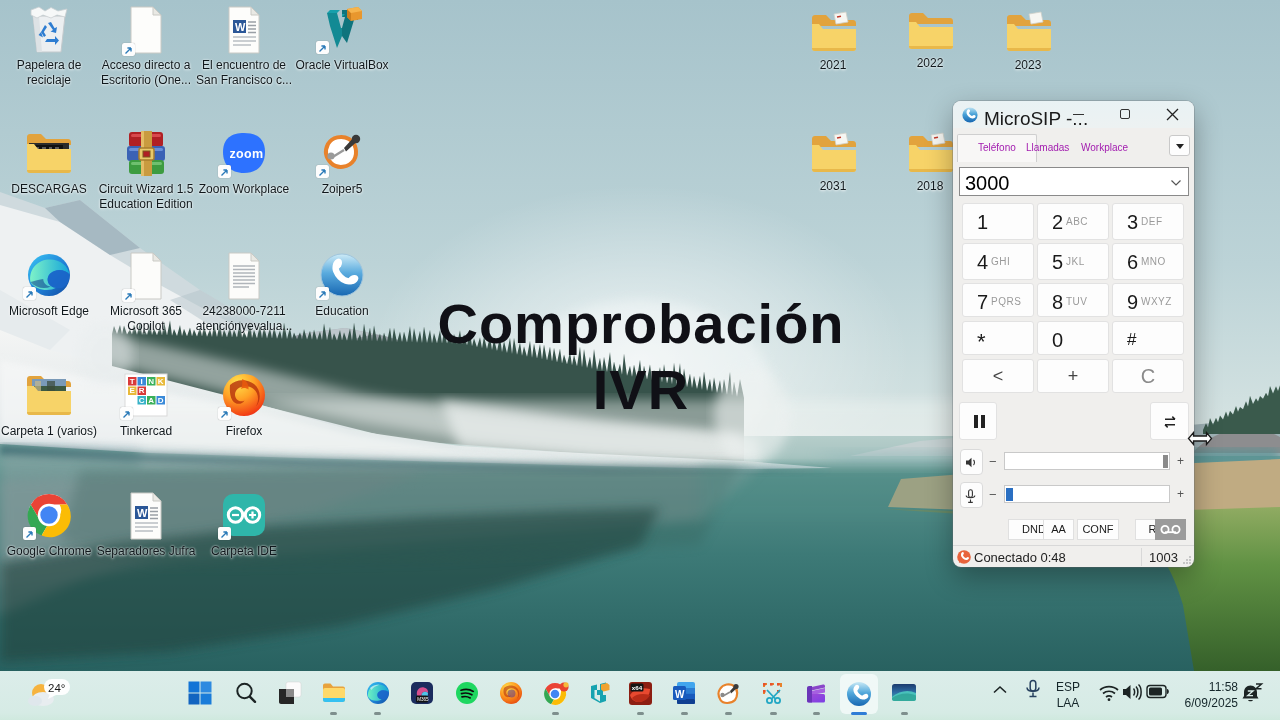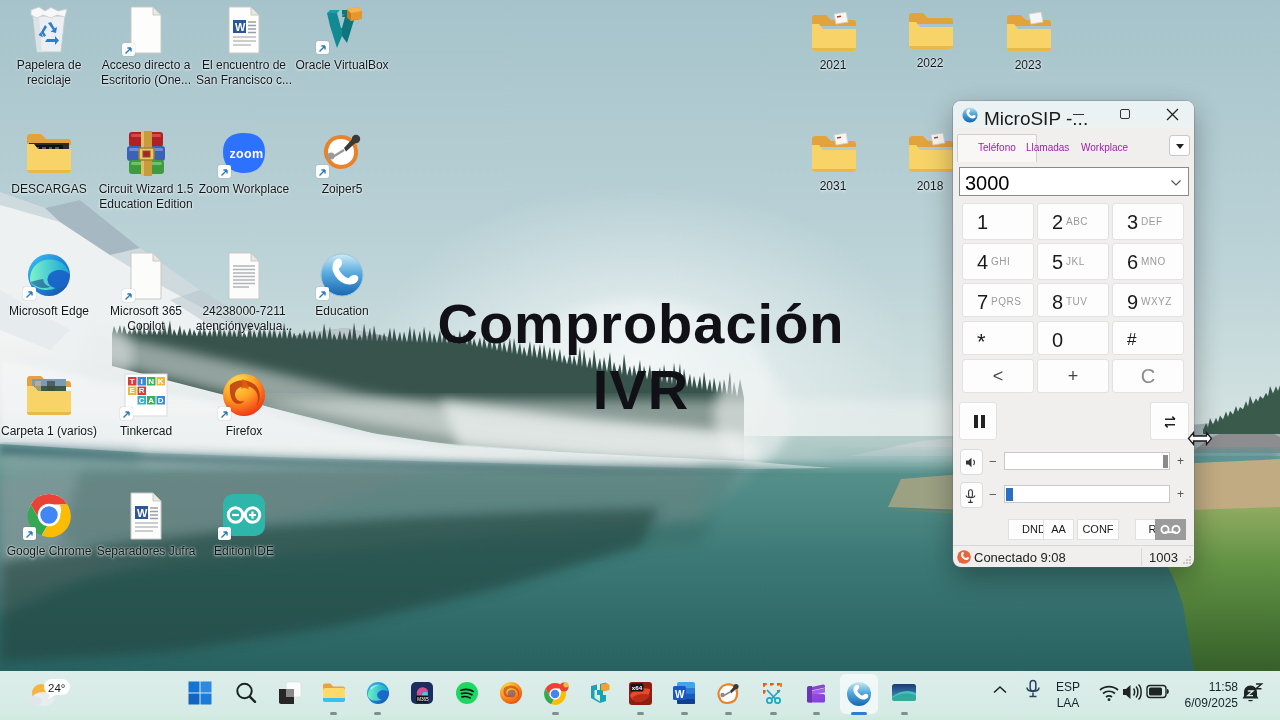--- a/index.html
+++ b/index.html
@@ -489,21 +489,21 @@
     <circle cx="31.5" cy="23" r="7.2" fill="none" stroke="#fff" stroke-width="3"></circle>
     <path d="M11,23 L18,23" stroke="#fff" stroke-width="2.2"></path>
     <path d="M28,23 L35,23 M31.5,19.5 L31.5,26.5" stroke="#fff" stroke-width="2.2"></path>
   </svg>
   <span class="arrowbadge" style="left:29px;bottom:0">
           <svg width="10" height="10" viewBox="0 0 10 10">
             <path d="M1.5,8.5 L7,3 M7,3 L3.4,3 M7,3 L7,6.6" stroke="#2a7ab8" stroke-width="1.4" fill="none"></path>
           </svg>
         </span>
   </div>
-  <div class="lbl">Edition IDE</div>
+  <div class="lbl">Carpeta IDE</div>
 </div>
 
 <div class="dico yf" style="left:778px;top:10px">
   <div class="ig">
         <svg width="46" height="44" viewBox="0 0 46 44" style="margin:0 auto;display:block">
     <path d="M2,8 C2,6.3 3.3,5 5,5 L16,5 L21,10 L43,10 C44.7,10 46,11.3 46,13 L46,16 L2,16 Z" fill="#e2a33d"></path>
     <path d="M24,4 L36,2 L38,12 L26,14 Z" fill="#f6f6f2" stroke="#d0d0c9" stroke-width="0.8"></path>
     <path d="M27,7 L31,6.3" stroke="#c0392b" stroke-width="1.6"></path>
     <path d="M2,14 L9,14 L13,19 L46,19 L46,38 C46,39.7 44.7,41 43,41 L5,41 C3.3,41 2,39.7 2,38 Z" fill="#f7d368"></path>
     <path d="M2,38 L46,38 L46,38.5 C46,40.2 44.7,41 43,41 L5,41 C3.3,41 2,40.2 2,38.5 Z" fill="#e8b84a"></path>
@@ -692,21 +692,21 @@
   <div class="sbar">
     <svg class="sic" width="14" height="14" viewBox="0 0 14 14">
         <circle cx="7" cy="7" r="6.8" fill="#e8643c"></circle>
         <path d="M2.5,10 L1.8,13 L5,11.5 Z" fill="#e8643c"></path>
         <g transform="rotate(45 7 7)">
           <path d="M3.6,6.2 C4.4,8.5 9.6,8.5 10.4,6.2" stroke="#fff" stroke-width="2" fill="none"></path>
           <ellipse cx="3.6" cy="5.7" rx="1.25" ry="1.75" fill="#fff" transform="rotate(-15 3.6 5.7)"></ellipse>
           <ellipse cx="10.4" cy="5.7" rx="1.25" ry="1.75" fill="#fff" transform="rotate(15 10.4 5.7)"></ellipse>
         </g>
       </svg>
-    <span class="stxt">Conectado 9:08</span>
+    <span class="stxt">Conectado 0:48</span>
     <span class="ssep"></span>
     <span class="sext">1003</span>
     <svg style="position:absolute;right:2px;bottom:2px" width="10" height="10" viewBox="0 0 10 10">
         <g fill="#b9b9b9">
           <circle cx="8" cy="2" r="1"></circle>
           <circle cx="8" cy="5" r="1"></circle>
           <circle cx="8" cy="8" r="1"></circle>
           <circle cx="5" cy="5" r="1"></circle>
           <circle cx="5" cy="8" r="1"></circle>
           <circle cx="2" cy="8" r="1"></circle>

